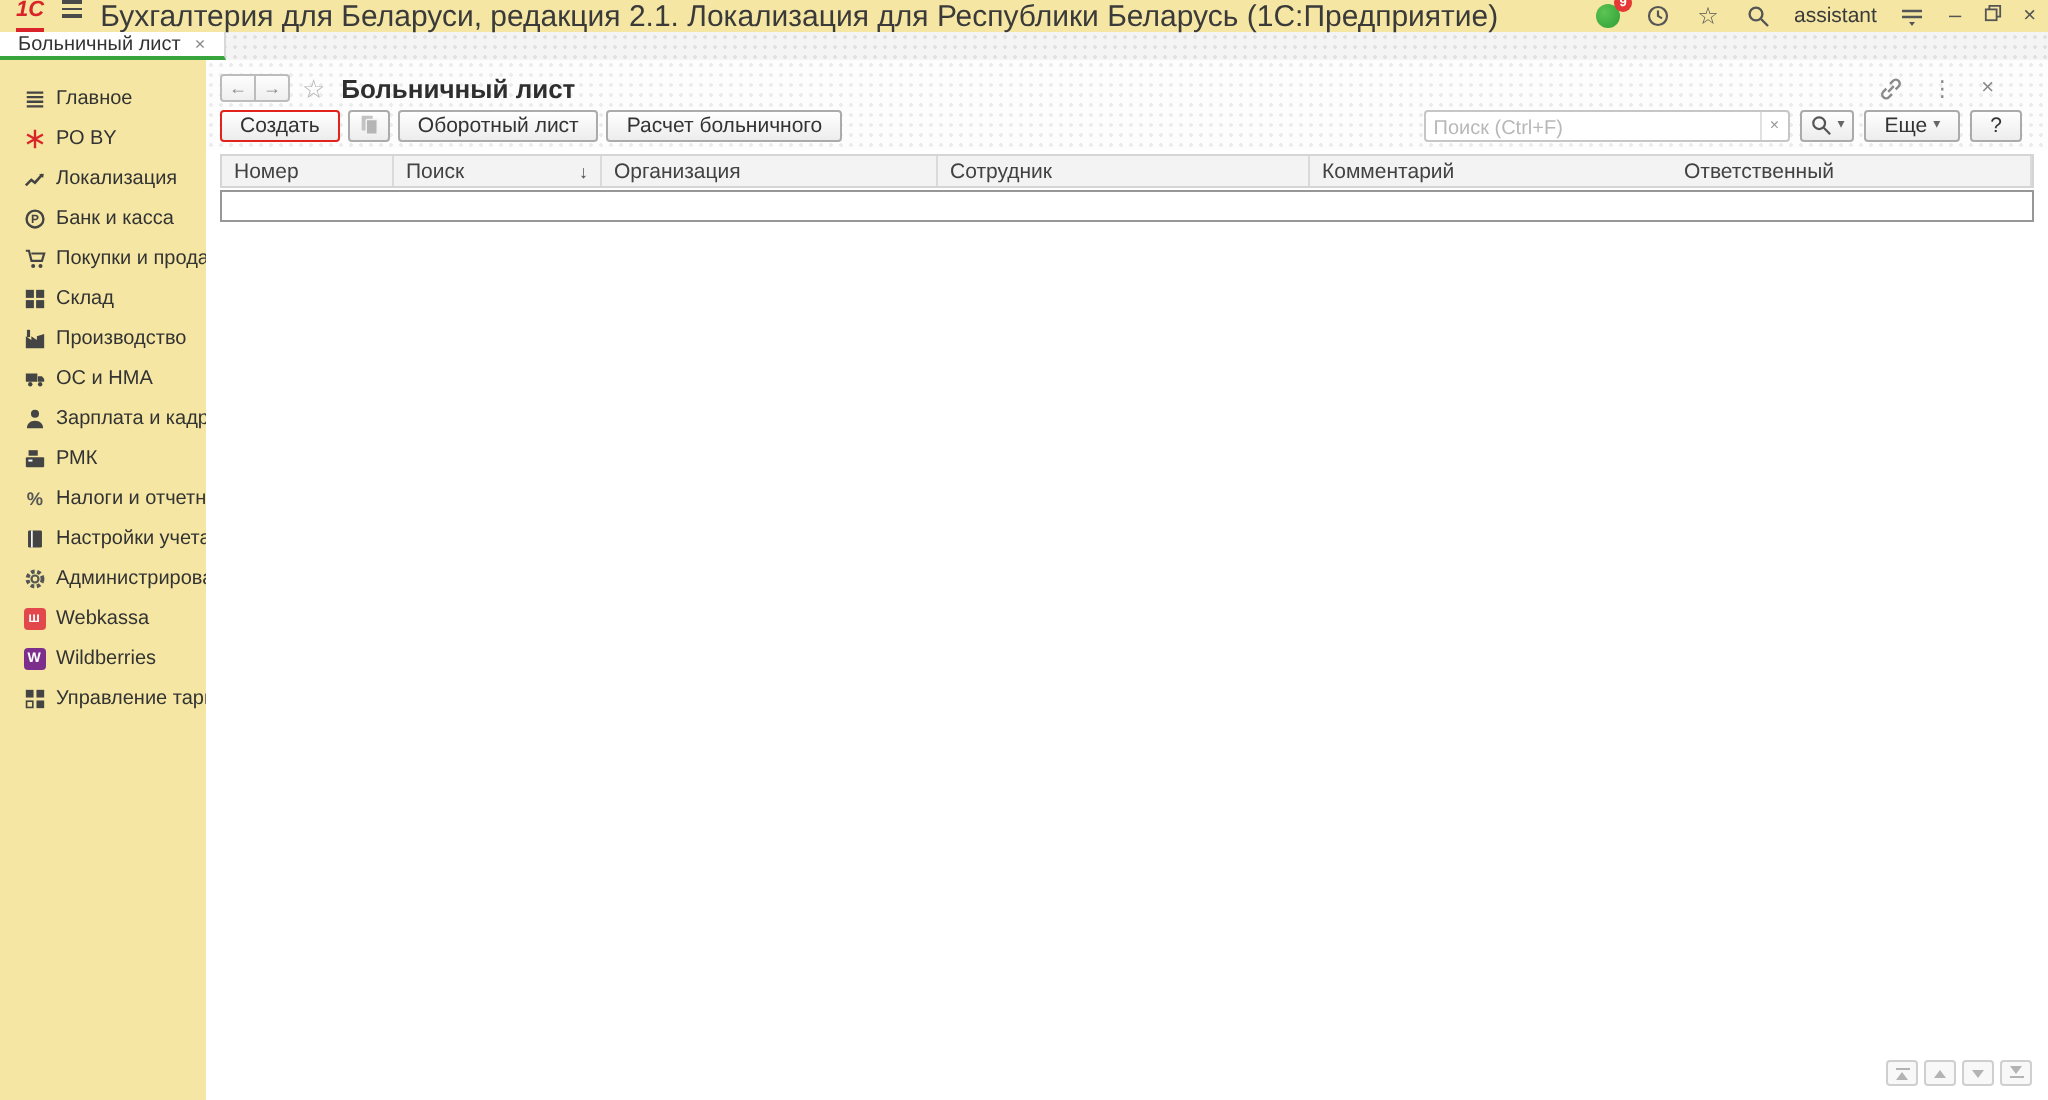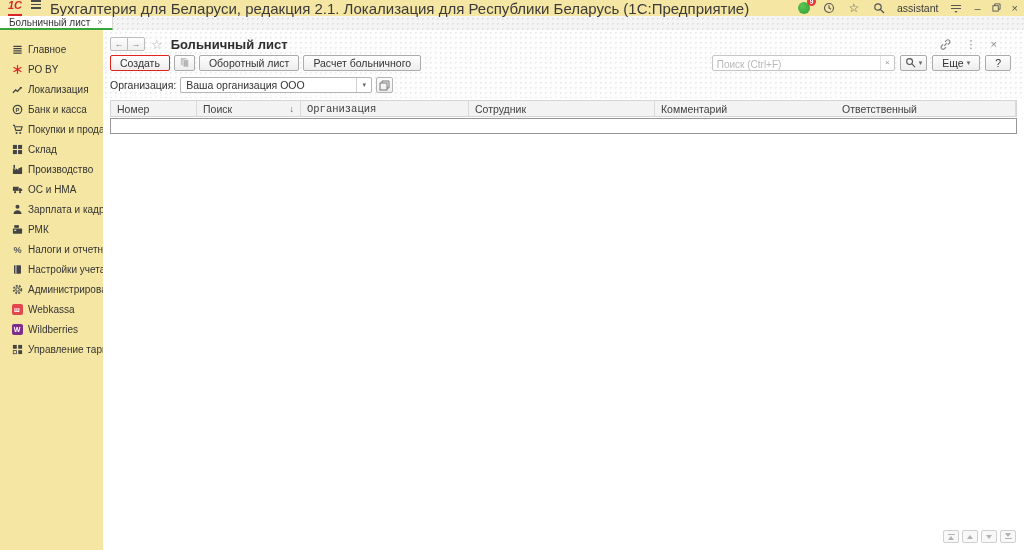--- a/index.html
+++ b/index.html
@@ -376,48 +376,35 @@
             <span class="arrow">▾</span>
           </button>
           <button class="btn">
             <span>Еще</span>
             <span class="arrow">▾</span>
           </button>
           <button class="btn">?</button>
         </span>
       </div>
 
-      <div class="org-row">
-        <span>Организация:</span>
-        <span class="combo">
-          <span class="combo-value">Ваша организация ООО</span>
-          <span class="combo-btn">▾</span>
-        </span>
-        <span class="sq-btn">
-          <svg viewBox="0 0 11 11" width="11" height="11" fill="none" stroke="#777" stroke-width="1">
-              <rect x="1" y="3" width="7" height="7"></rect>
-              <path d="M3 3V1h7v7h-2"></path>
-            </svg>
-        </span>
-      </div>
     </div>
 
     <div class="table-area">
       <div class="tbl-header">
       <div class="tbl-th" style="width: 86px; flex: 0 0 auto;">
         <span class="th-label">Номер</span>
 
       </div>
 
       <div class="tbl-th" style="width: 104px; flex: 0 0 auto;">
         <span class="th-label">Поиск</span>
         <span class="sort-arrow" style="display: inline;">↓</span>
       </div>
 
-      <div class="tbl-th" style="width: 168px; flex: 0 0 auto; font-family: Liberation Mono, monospace;">
+      <div class="tbl-th" style="width: 168px; flex: 0 0 auto;">
         <span class="th-label">Организация</span>
 
       </div>
 
       <div class="tbl-th" style="width: 186px; flex: 0 0 auto;">
         <span class="th-label">Сотрудник</span>
 
       </div>
 
       <div class="tbl-th" style="flex: 1 1 0%; border-right: none;">

